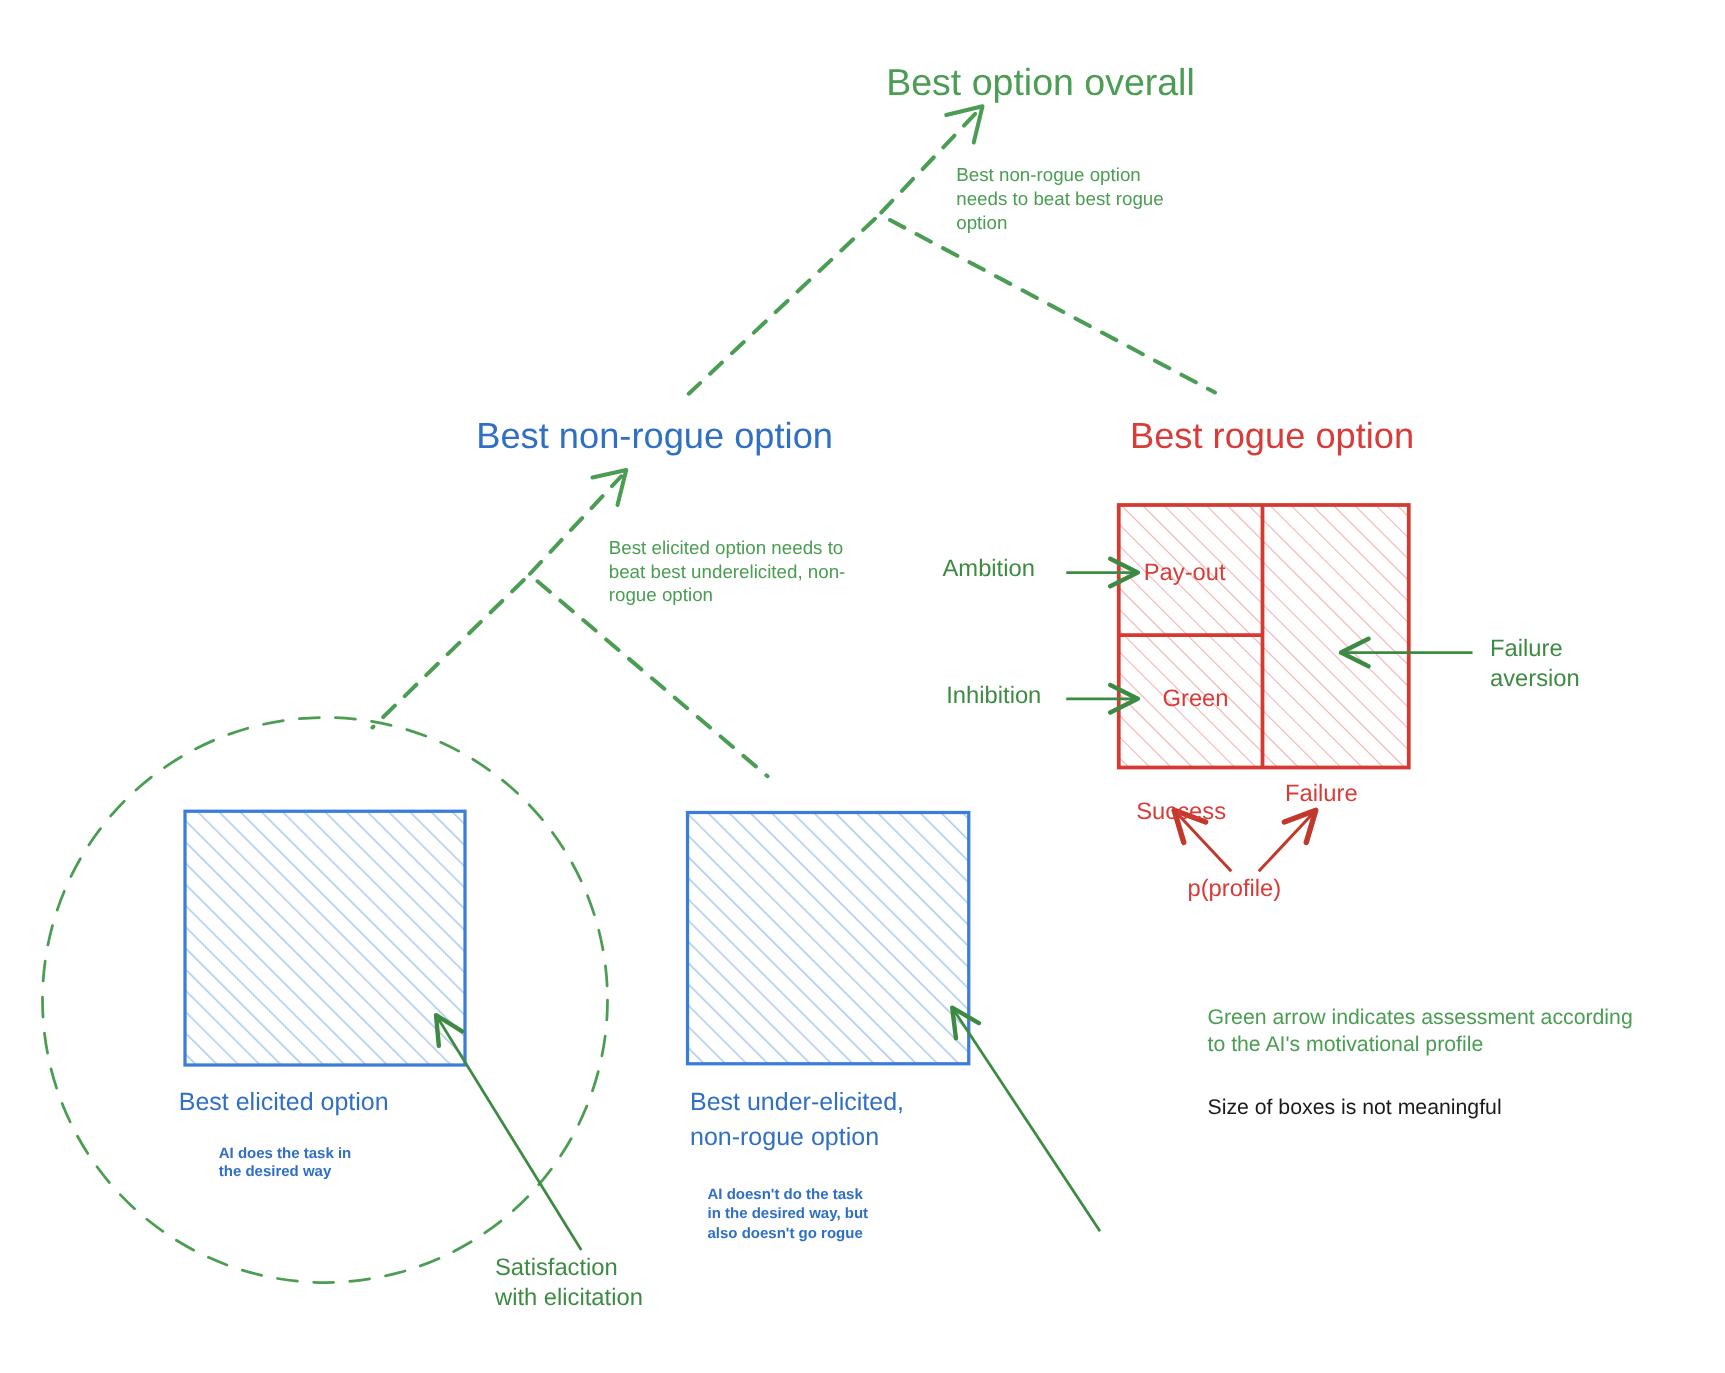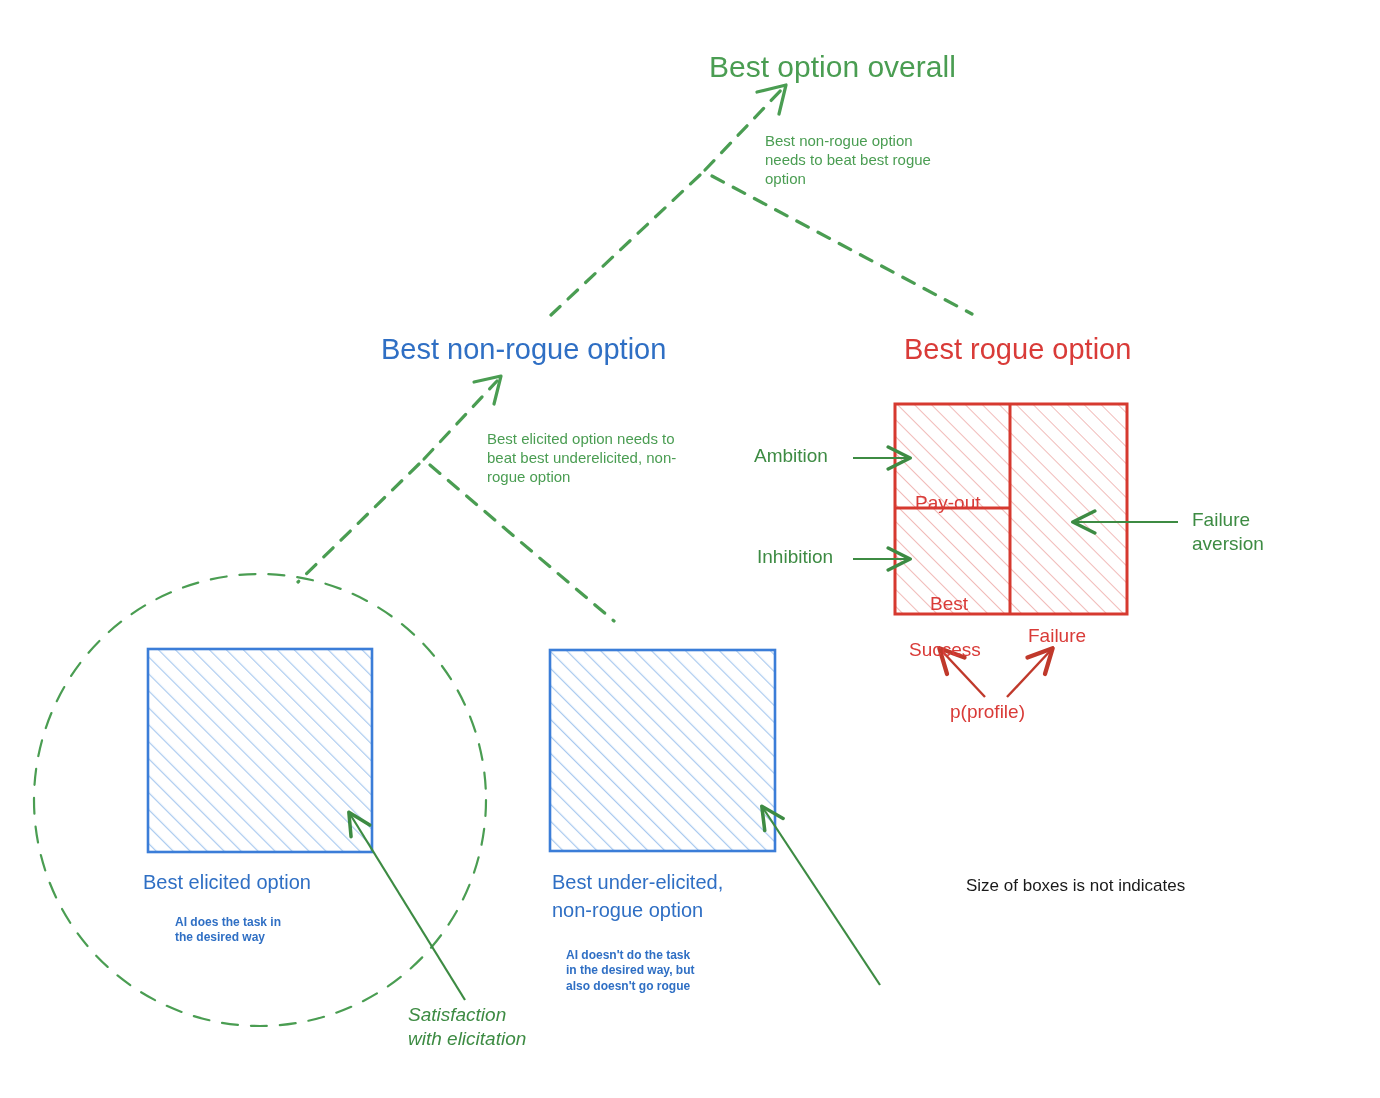--- a/index.html
+++ b/index.html
@@ -67,21 +67,20 @@
   }
   .box-sub-blue {
     color: #2f6fc4;
     font-size: 12px;
     font-weight: 700;
   }
   .red-cell-label {
     color: #d93b38;
     font-size: 19px;
     font-weight: 400;
-    margin-top: 44px;
   }
   .red-axis-label {
     color: #d93b38;
     font-size: 19px;
     font-weight: 400;
   }
   .green-anno {
     color: #3d8b43;
     font-size: 19px;
     font-weight: 400;
@@ -157,40 +156,42 @@
 
   <div class="txt green-anno" style="left:754px; top:444px;">Ambition</div>
 
   <div class="txt green-anno" style="left:757px; top:545px;">Inhibition</div>
 
   <div class="txt green-anno" style="left:1192px; top:508px; white-space:pre-line;">Failure
 aversion</div>
 
   <div class="txt red-cell-label" style="left:915px; top:447px;">Pay-out</div>
 
-  <div class="txt red-cell-label" style="left:930px; top:548px;">Best</div>
+  <div class="txt red-cell-label" style="left:930px; top:548px;">Green</div>
 
   <div class="txt red-axis-label" style="left:909px; top:638px;">Success</div>
 
   <div class="txt red-axis-label" style="left:1028px; top:624px;">Failure</div>
 
   <div class="txt red-axis-label" style="left:950px; top:700px;">p(profile)</div>
 
   <div class="txt box-title-blue" style="left:143px; top:870px;">Best elicited option</div>
 
   <div class="txt box-sub-blue" style="left:175px; top:915px; white-space:pre-line;">AI does the task in
 the desired way</div>
 
-  <div class="txt green-anno" style="left:408px; top:1003px; white-space:pre-line;font-style:italic;">Satisfaction
+  <div class="txt green-anno" style="left:396px; top:1003px; white-space:pre-line;">Satisfaction
 with elicitation</div>
 
   <div class="txt box-sub-blue" style="left:566px; top:948px; white-space:pre-line;">AI doesn't do the task
 in the desired way, but
 also doesn't go rogue</div>
 
   <div class="txt box-title-blue" style="left:552px; top:869px; white-space:pre-line; line-height:1.38;">Best under-elicited,
 non-rogue option</div>
 
 
+  <div class="txt legend-green" style="left:966px; top:803px; white-space:pre-line; width:410px;">Green arrow indicates assessment according
+to the AI's motivational profile</div>
 
-  <div class="txt legend-black" style="left:966px; top:875px;">Size of boxes is not indicates</div>
+  <div class="txt legend-black" style="left:966px; top:875px;">Size of boxes is not meaningful</div>
 
 </div>
 
 </body></html>

